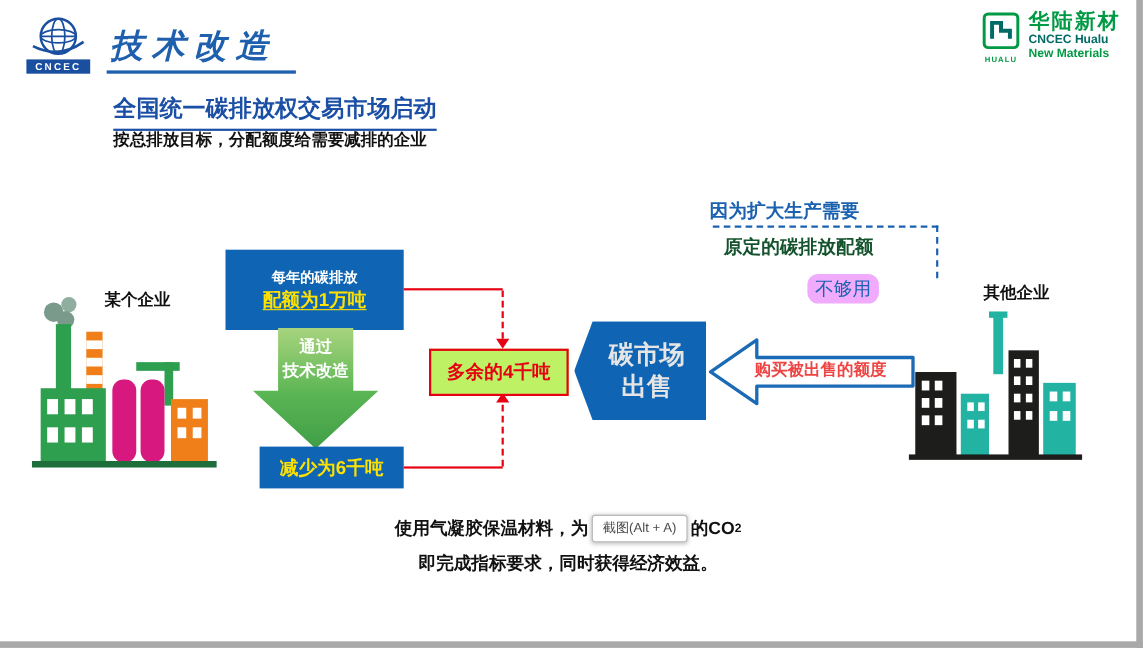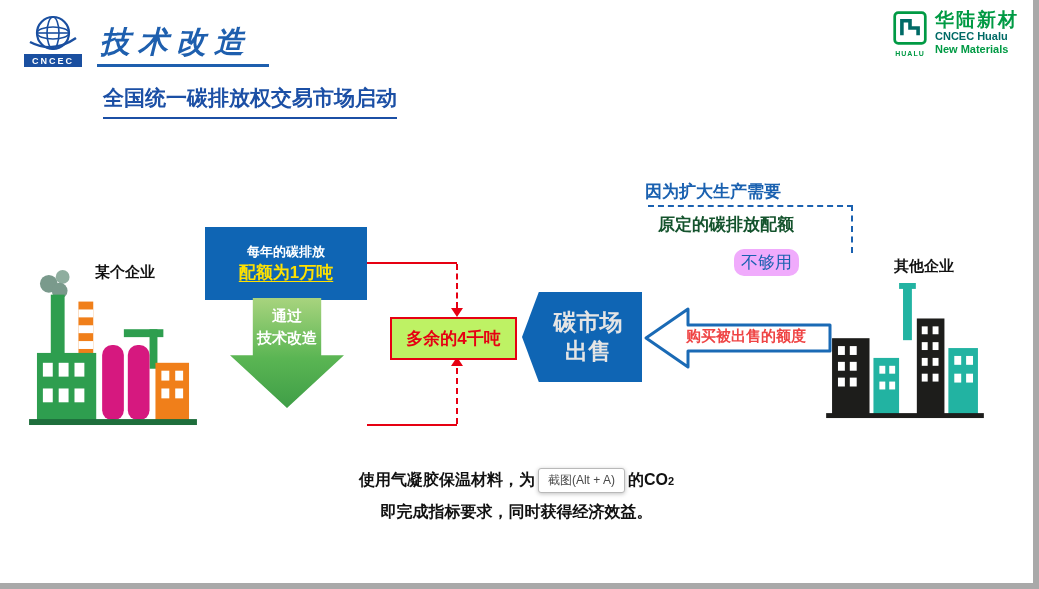--- a/index.html
+++ b/index.html
@@ -102,20 +102,21 @@
       <div class="hualu-icon-label">HUALU</div>
     </div>
     <div class="hualu-text">
       <div class="hualu-name">华陆新材</div>
       <div class="hualu-sub1">CNCEC Hualu</div>
       <div class="hualu-sub2">New Materials</div>
     </div>
   </div>
 
   <div class="abs title">全国统一碳排放权交易市场启动</div>
+  <div class="abs subtitle">按总排放目标，分配额度给需要减排的企业</div>
 
   <div class="abs factory-label lbl-left">某个企业</div>
   <div class="abs left-factory">
     <svg viewBox="0 0 170 160" width="170" height="158">
       <circle cx="20" cy="16" r="9" fill="#7a9a8c"></circle>
       <circle cx="34" cy="9" r="7" fill="#8fae9f"></circle>
       <circle cx="31" cy="23" r="8" fill="#7a9a8c"></circle>
       <rect x="22" y="27" width="14" height="60" fill="#2e9e4f"></rect>
       <rect x="50" y="34" width="15" height="72" fill="#f07f1a"></rect>
       <rect x="50" y="42" width="15" height="8" fill="#ffffff"></rect>
@@ -145,20 +146,23 @@
   <div class="abs bluebox quota-box">
     <div class="quota-l1">每年的碳排放</div>
     <div class="quota-l2">配额为1万吨</div>
   </div>
 
   <div class="abs green-arrow">
     <div>通过</div>
     <div>技术改造</div>
   </div>
 
+  <div class="abs bluebox reduced-box">
+    <div class="reduced-txt">减少为6千吨</div>
+  </div>
 
   <div class="abs redline rl-top"></div>
   <div class="abs redline rl-bottom"></div>
   <div class="abs rdash rd-down"></div>
   <div class="abs rdash rd-up"></div>
   <div class="abs arrhead ah-down"></div>
   <div class="abs arrhead ah-up"></div>
 
   <div class="abs surplus-box">
     <div class="surplus-txt">多余的4千吨</div>

